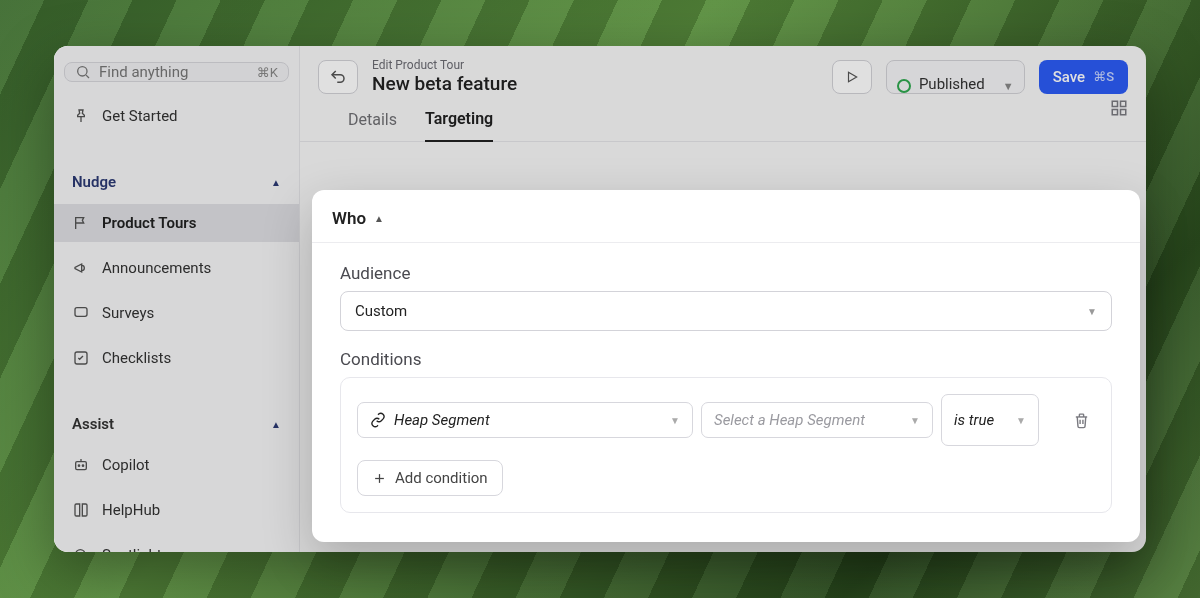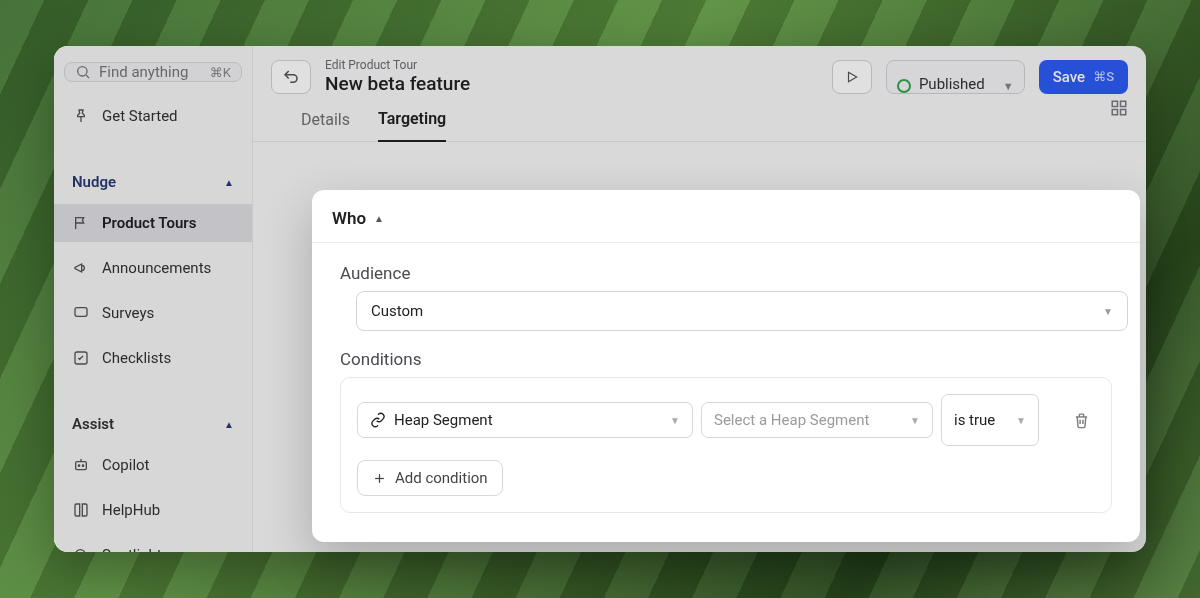--- a/index.html
+++ b/index.html
@@ -33,21 +33,21 @@
     position: absolute;
     inset: 0;
     background: rgba(0,0,0,0.12);
     pointer-events: none;
     z-index: 5;
     border-radius: 14px;
   }
 
   
   .sidebar {
-    width: 199px;
+    width: 246px;
     border-right: 1px solid #e4e4e7;
     background: #f5f5f6;
     display: flex;
     flex-direction: column;
     padding-top: 10px;
     gap: 7px;
   }
   .search-box {
     margin: 6px 10px 8px 10px;
     height: 38px;
@@ -194,32 +194,31 @@
     width: 100%;
     height:40px;
     border:1px solid #d3d3d9;
     border-radius:8px;
     display:flex; align-items:center;
     padding:0 14px;
     justify-content:space-between;
     background:#fff;
     font-size:15px; color:#222;
     cursor:pointer;
-    margin-left:16px;
   }
   .select .chev { color:#999; font-size:10px; }
 
   .conditions-box {
     border:1px solid #e7e7ec;
     border-radius:10px;
     padding: 16px;
     margin-top:8px;
   }
   .cond-row {
-    display:flex; align-items:center; gap:8px;
+    display:flex; align-items:center; gap:8px;font-style:italic;
   }
   .cond-select-a {
     flex: 0 0 336px;
     height:36px; border:1px solid #d7d7dd; border-radius:7px;
     display:flex;align-items:center;padding:0 12px; gap:8px;
     font-size:15px;color:#222; background:#fff;
     justify-content:space-between;
     cursor:pointer;
   }
   .cond-select-a .left { display:flex; align-items:center; gap:8px; }

